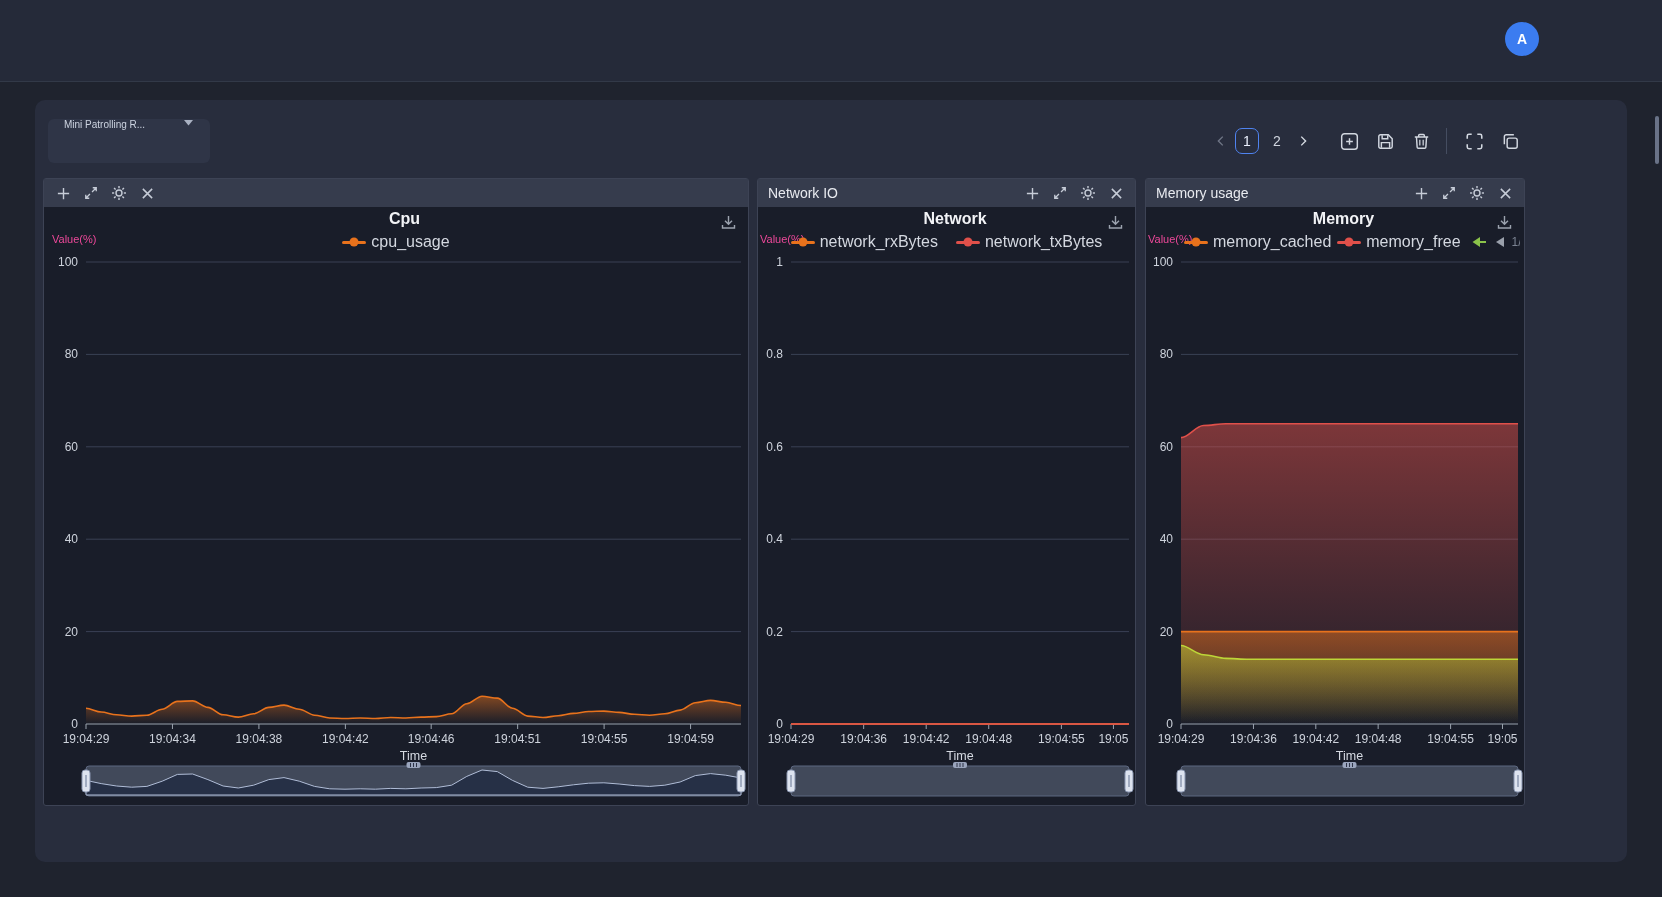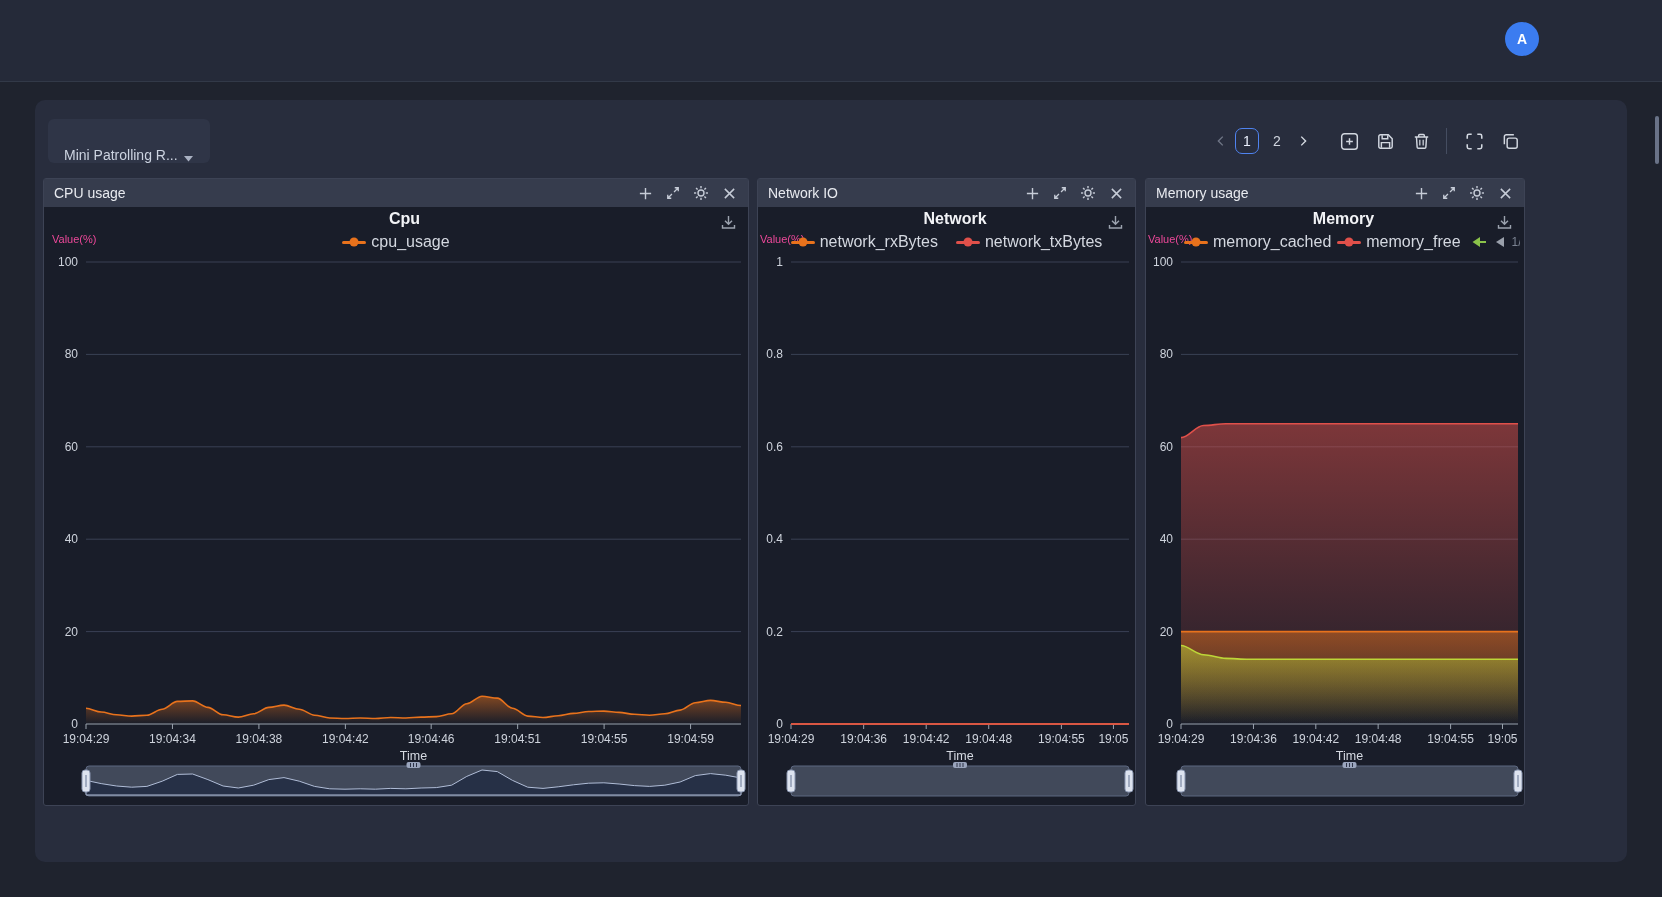--- a/index.html
+++ b/index.html
@@ -10,22 +10,22 @@
   .avatar { position:absolute; top:22px; right:123px; width:34px; height:34px;
     border-radius:50%; background:#3b7cf0; color:#fff; font-size:14px; font-weight:bold;
     display:flex; align-items:center; justify-content:center; cursor:pointer; }
   .canvas { position:absolute; left:35px; top:100px; width:1592px; height:762px;
     background:#282d3d; border-radius:10px; }
   .scroll-thumb { position:absolute; left:1655px; top:116px; width:4px; height:48px;
     background:#6a7388; border-radius:2px; }
 
   
   .dash-select { position:absolute; left:13px; top:19px; width:162px; height:44px;
-    background:#2f3547; border:none; border-radius:6px; color:#ccd3e0; font-size:14px;
-    font-family:inherit; display:flex; align-items:flex-end; justify-content:space-between;
+    background:#2f3547; border:none; border-radius:6px; color:#ccd3e0; font-size:10px;
+    font-family:inherit; display:flex; align-items:flex-start; justify-content:space-between;
     padding:0 16px 0 16px; cursor:pointer; }
   .toolbar-right { position:absolute; top:24px; right:100px; height:34px;
     display:flex; align-items:center; gap:0; }
   .pg-chev { width:22px; height:22px; display:flex; align-items:center; justify-content:center; cursor:pointer; }
   .pg-num { min-width:24px; height:26px; margin:0 3px; display:flex; align-items:center; justify-content:center;
     color:#cfd4de; font-size:14px; border-radius:7px; cursor:pointer; }
   .pg-num.active { border:1.5px solid #4f83f0; color:#e9eefb; }
   .tb-btn { width:34px; height:30px; display:flex; align-items:center; justify-content:center;
     background:none; border:none; cursor:pointer; margin-left:2px; }
   .vdiv { width:1px; height:26px; background:#454d61; margin:0 8px; }
@@ -123,21 +123,20 @@
     <button class="tb-btn">
       <svg width="19" height="19" viewBox="0 0 17 17">
         <rect x="5.5" y="5.5" width="9" height="9" rx="1.8" fill="none" stroke="#d2d7e0" stroke-width="1.3"></rect>
         <path d="M3 11 V4.2 A1.7 1.7 0 0 1 4.7 2.5 H11.5" fill="none" stroke="#d2d7e0" stroke-width="1.3"></path>
       </svg>
     </button>
   </div>
 
   <section class="panel panel-cpu">
     <div class="panel-header">
-      <span class="panel-title">CPU usage</span>
       <div class="panel-actions">
         <button class="ph-btn">
             <svg width="15" height="15" viewBox="0 0 16 16">
               <path d="M8 2 v12 M2 8 h12" stroke="#c6ccd7" stroke-width="1.5"></path>
             </svg>
           </button>
         <button class="ph-btn">
             <svg width="14" height="14" viewBox="0 0 16 16">
               <path d="M10 2 h4 v4 M14 2 L9.2 6.8 M6 14 H2 v-4 M2 14 L6.8 9.2" fill="none" stroke="#c6ccd7" stroke-width="1.5"></path>
             </svg>

